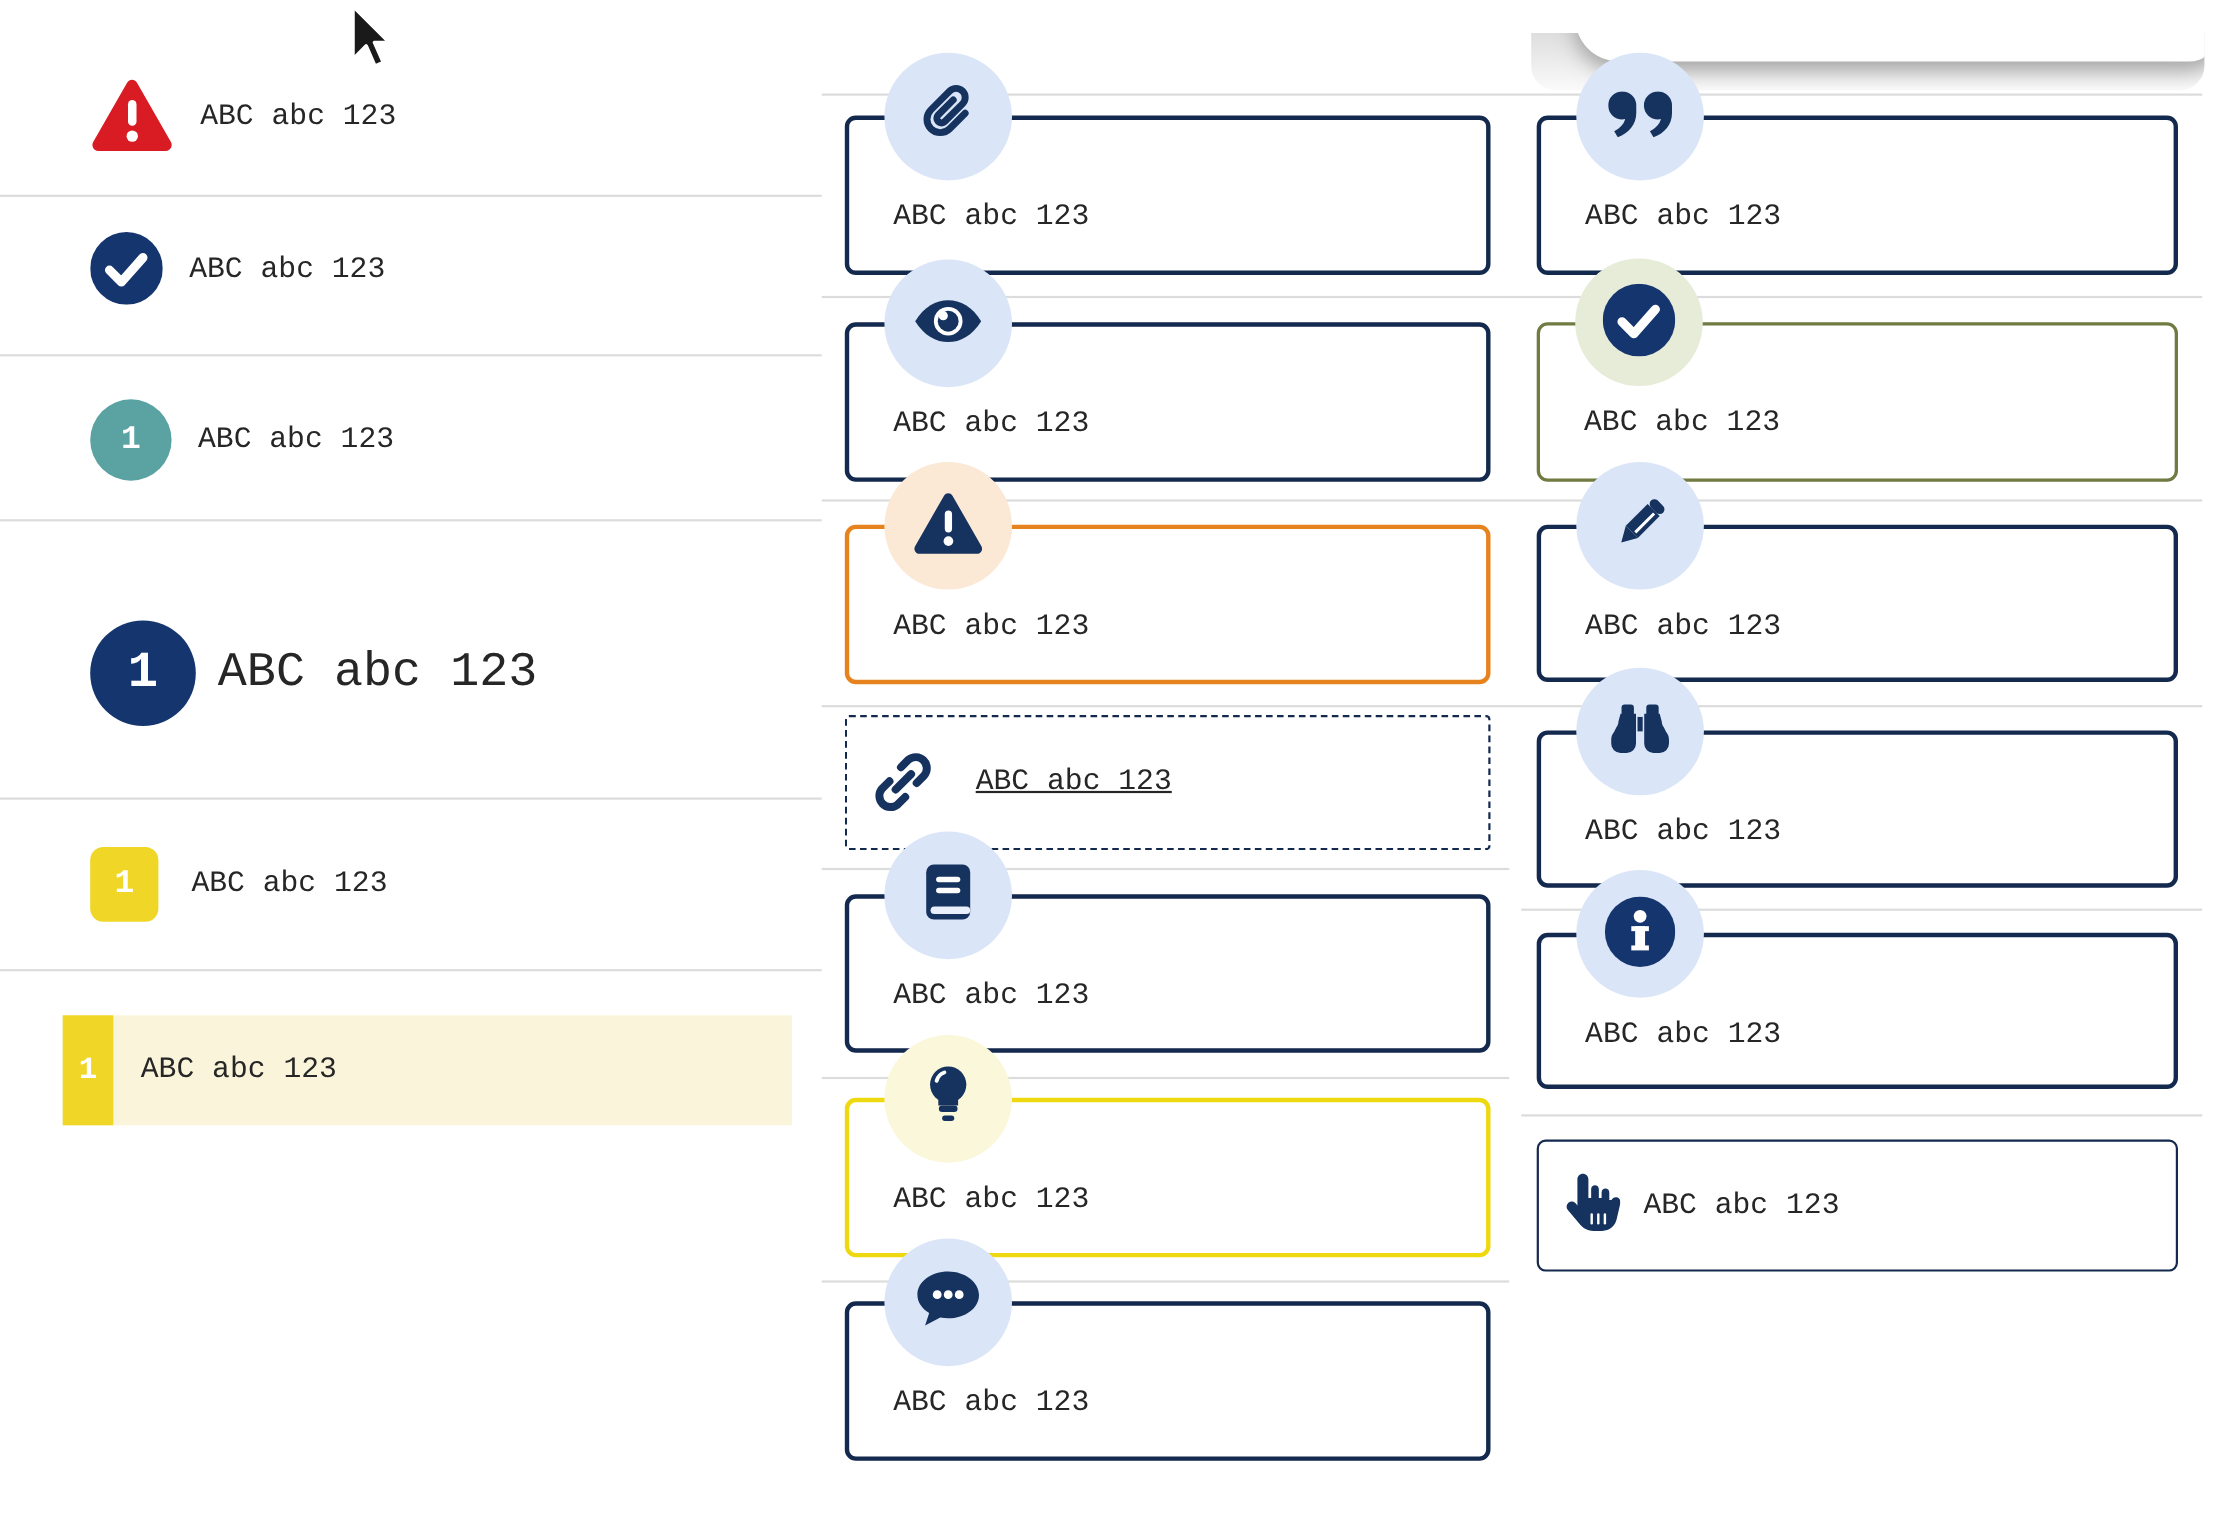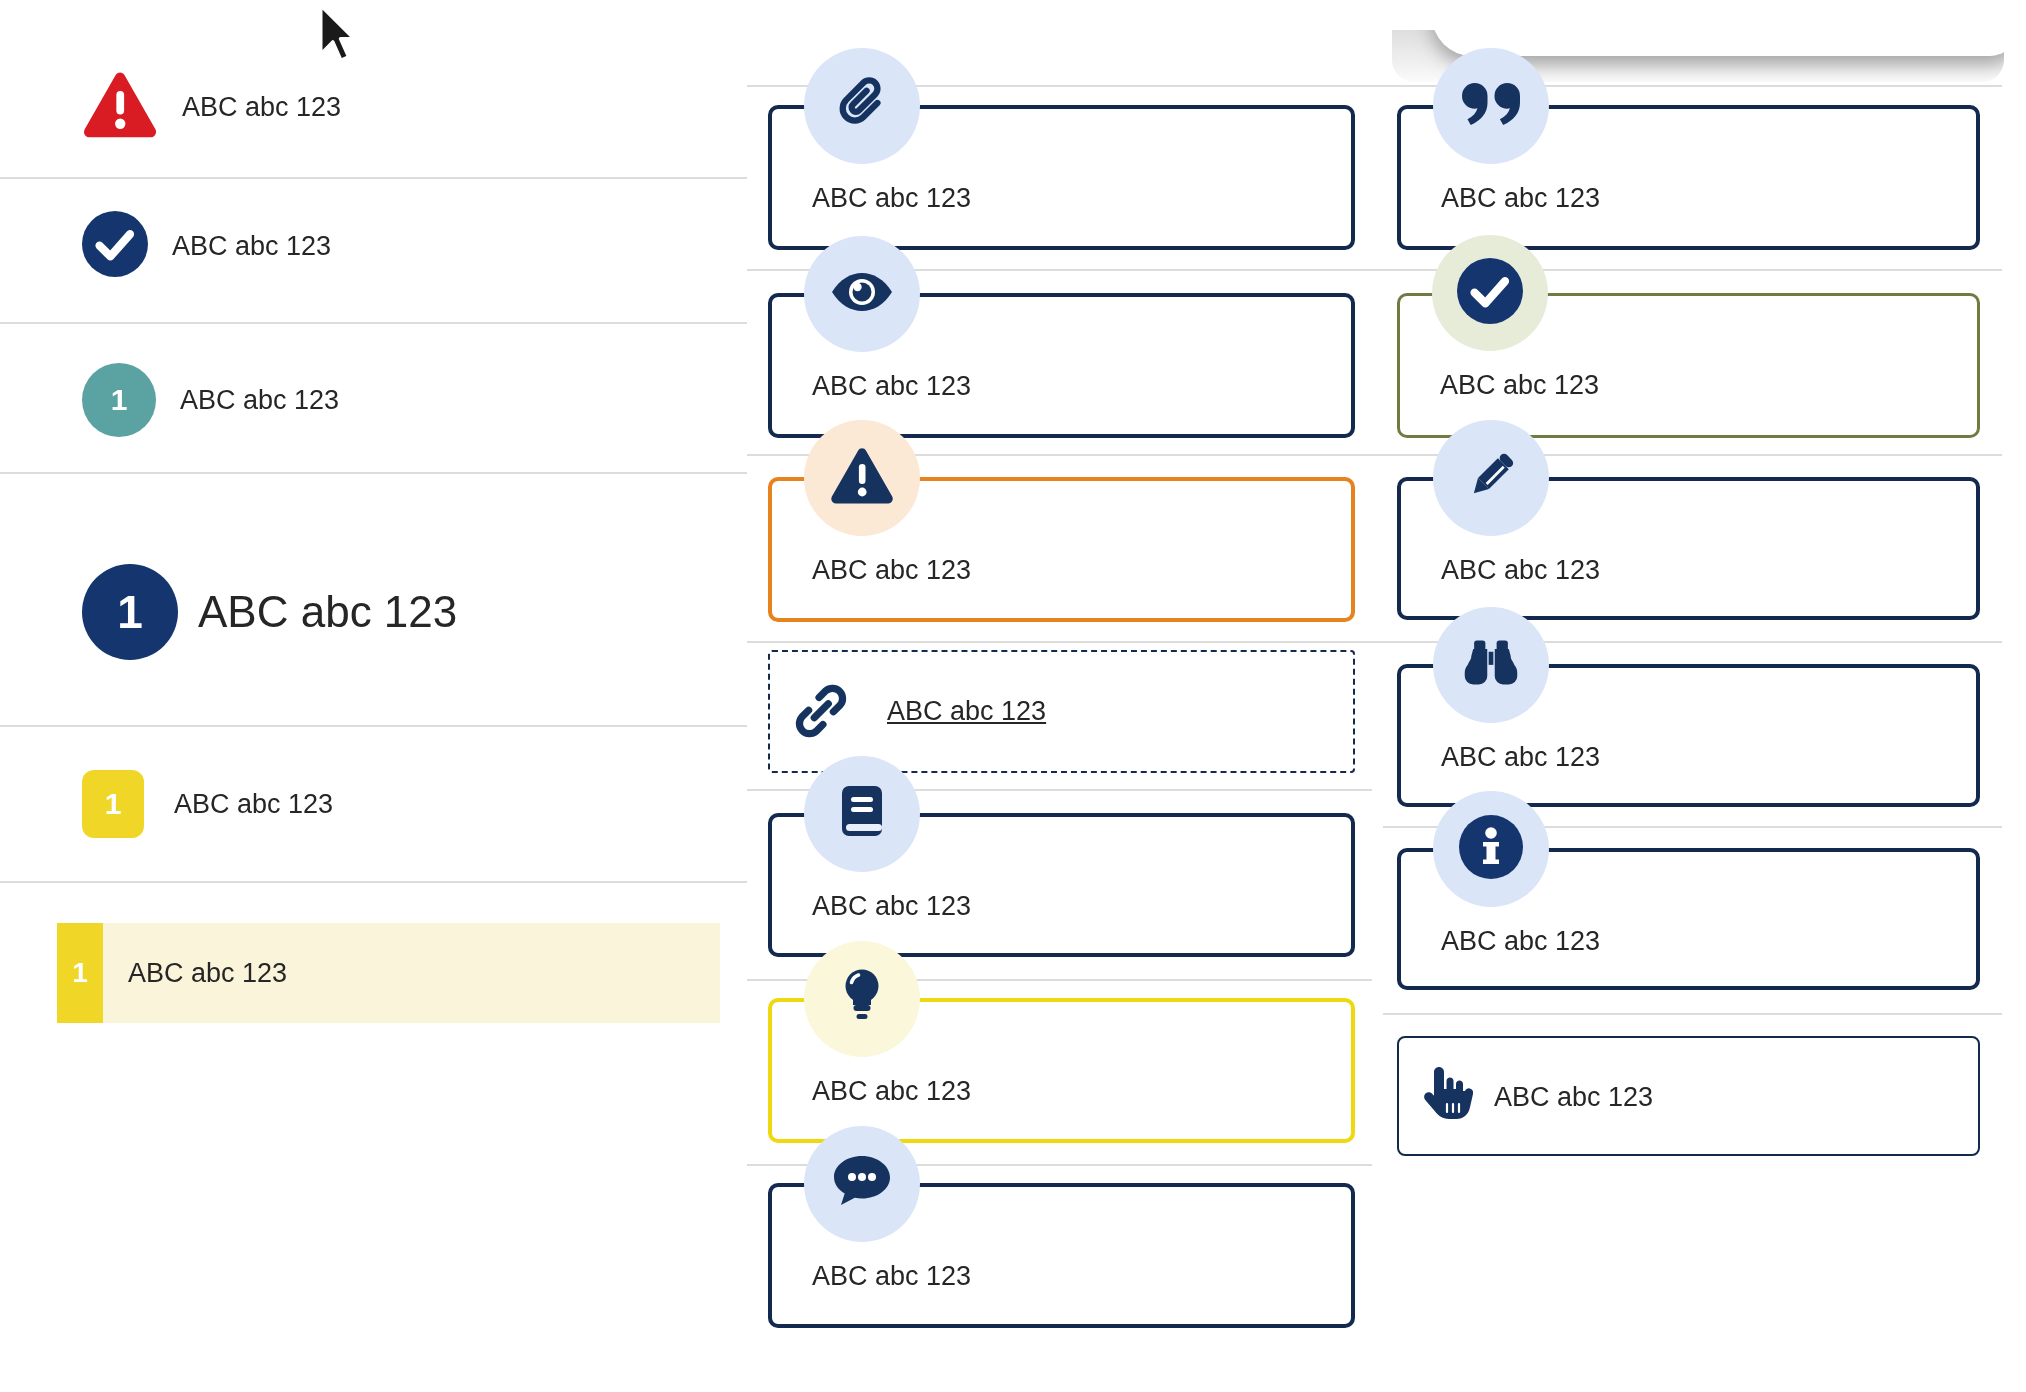--- a/index.html
+++ b/index.html
@@ -1,17 +1,17 @@
 <!DOCTYPE html>
 <html style="--navy-border: #13294e; --navy-icon: #16335f; --navy-fill: #15356f; --badge-blue: #dbe5f8; --peach: #fbe8d5; --pale-green: #e7ecd9; --pale-bulb: #fbf7da; --red: #d91c24; --teal: #5ba3a3; --yellow: #f0d626; --pale-yellow: #faf5da; --orange: #e6831f; --olive: #6f7b40; --yellow-border: #eed911; --divider: #dcdcdc; --text: #262626;"><head>
 <meta charset="utf-8">
 <style>
   html,body{margin:0;padding:0;background:#fff;}
   #canvas{position:relative;width:2026px;height:1392px;background:#fff;overflow:hidden;
-          font-family:Liberation Sans, sans-serif;color:#262626;}
+          font-family:Liberation Mono, monospace;color:#262626;}
   .abs{position:absolute;}
   .divider{position:absolute;height:2px;background:var(--divider,#dcdcdc);}
   
   .lrow{position:absolute;left:0;width:747px;display:flex;align-items:center;padding-left:82px;box-sizing:border-box;}
   .lrow .row-label{font-size:27px;margin-left:24px;white-space:nowrap;}
   .num{color:#fff;font-weight:bold;display:flex;align-items:center;justify-content:center;}
   .circle{border-radius:50%;}
   
   .callout{position:absolute;background:#fff;border:4px solid var(--navy-border);border-radius:10px;box-sizing:border-box;}
   .callout.orange{border-color:var(--orange);}

